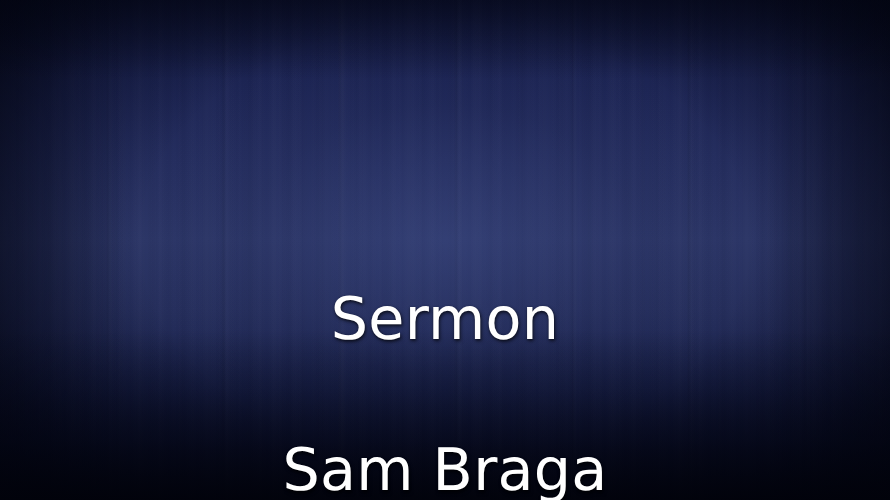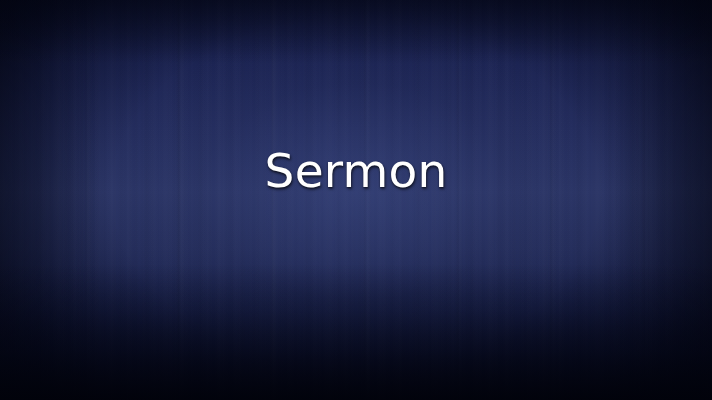--- a/index.html
+++ b/index.html
@@ -125,21 +125,21 @@
         rgba(2,4,16,0.42) 100%);
   }
 
   
   .text-layer {
     position: absolute;
     inset: 0;
     display: flex;
     flex-direction: column;
     align-items: center;
-    justify-content: center;
+    justify-content: flex-end;
     gap: 14px;
   }
 
   .slide-line {
     color: #ffffff;
     font-weight: 400;
     letter-spacing: 0.2px;
     white-space: nowrap;
     text-align: center;
     text-shadow:
@@ -165,15 +165,16 @@
 
   <div class="bg-base"></div>
   <div class="bg-planks"></div>
   <div class="bg-grain"></div>
   <div class="bg-seams"></div>
   <div class="bg-vignette"></div>
   <div class="bg-edges"></div>
 
   <div class="text-layer">
     <div class="slide-line line-title">Sermon</div>
+    <div class="slide-line line-subtitle">Sam Braga</div>
   </div>
 
 </div>
 
 </body></html>

